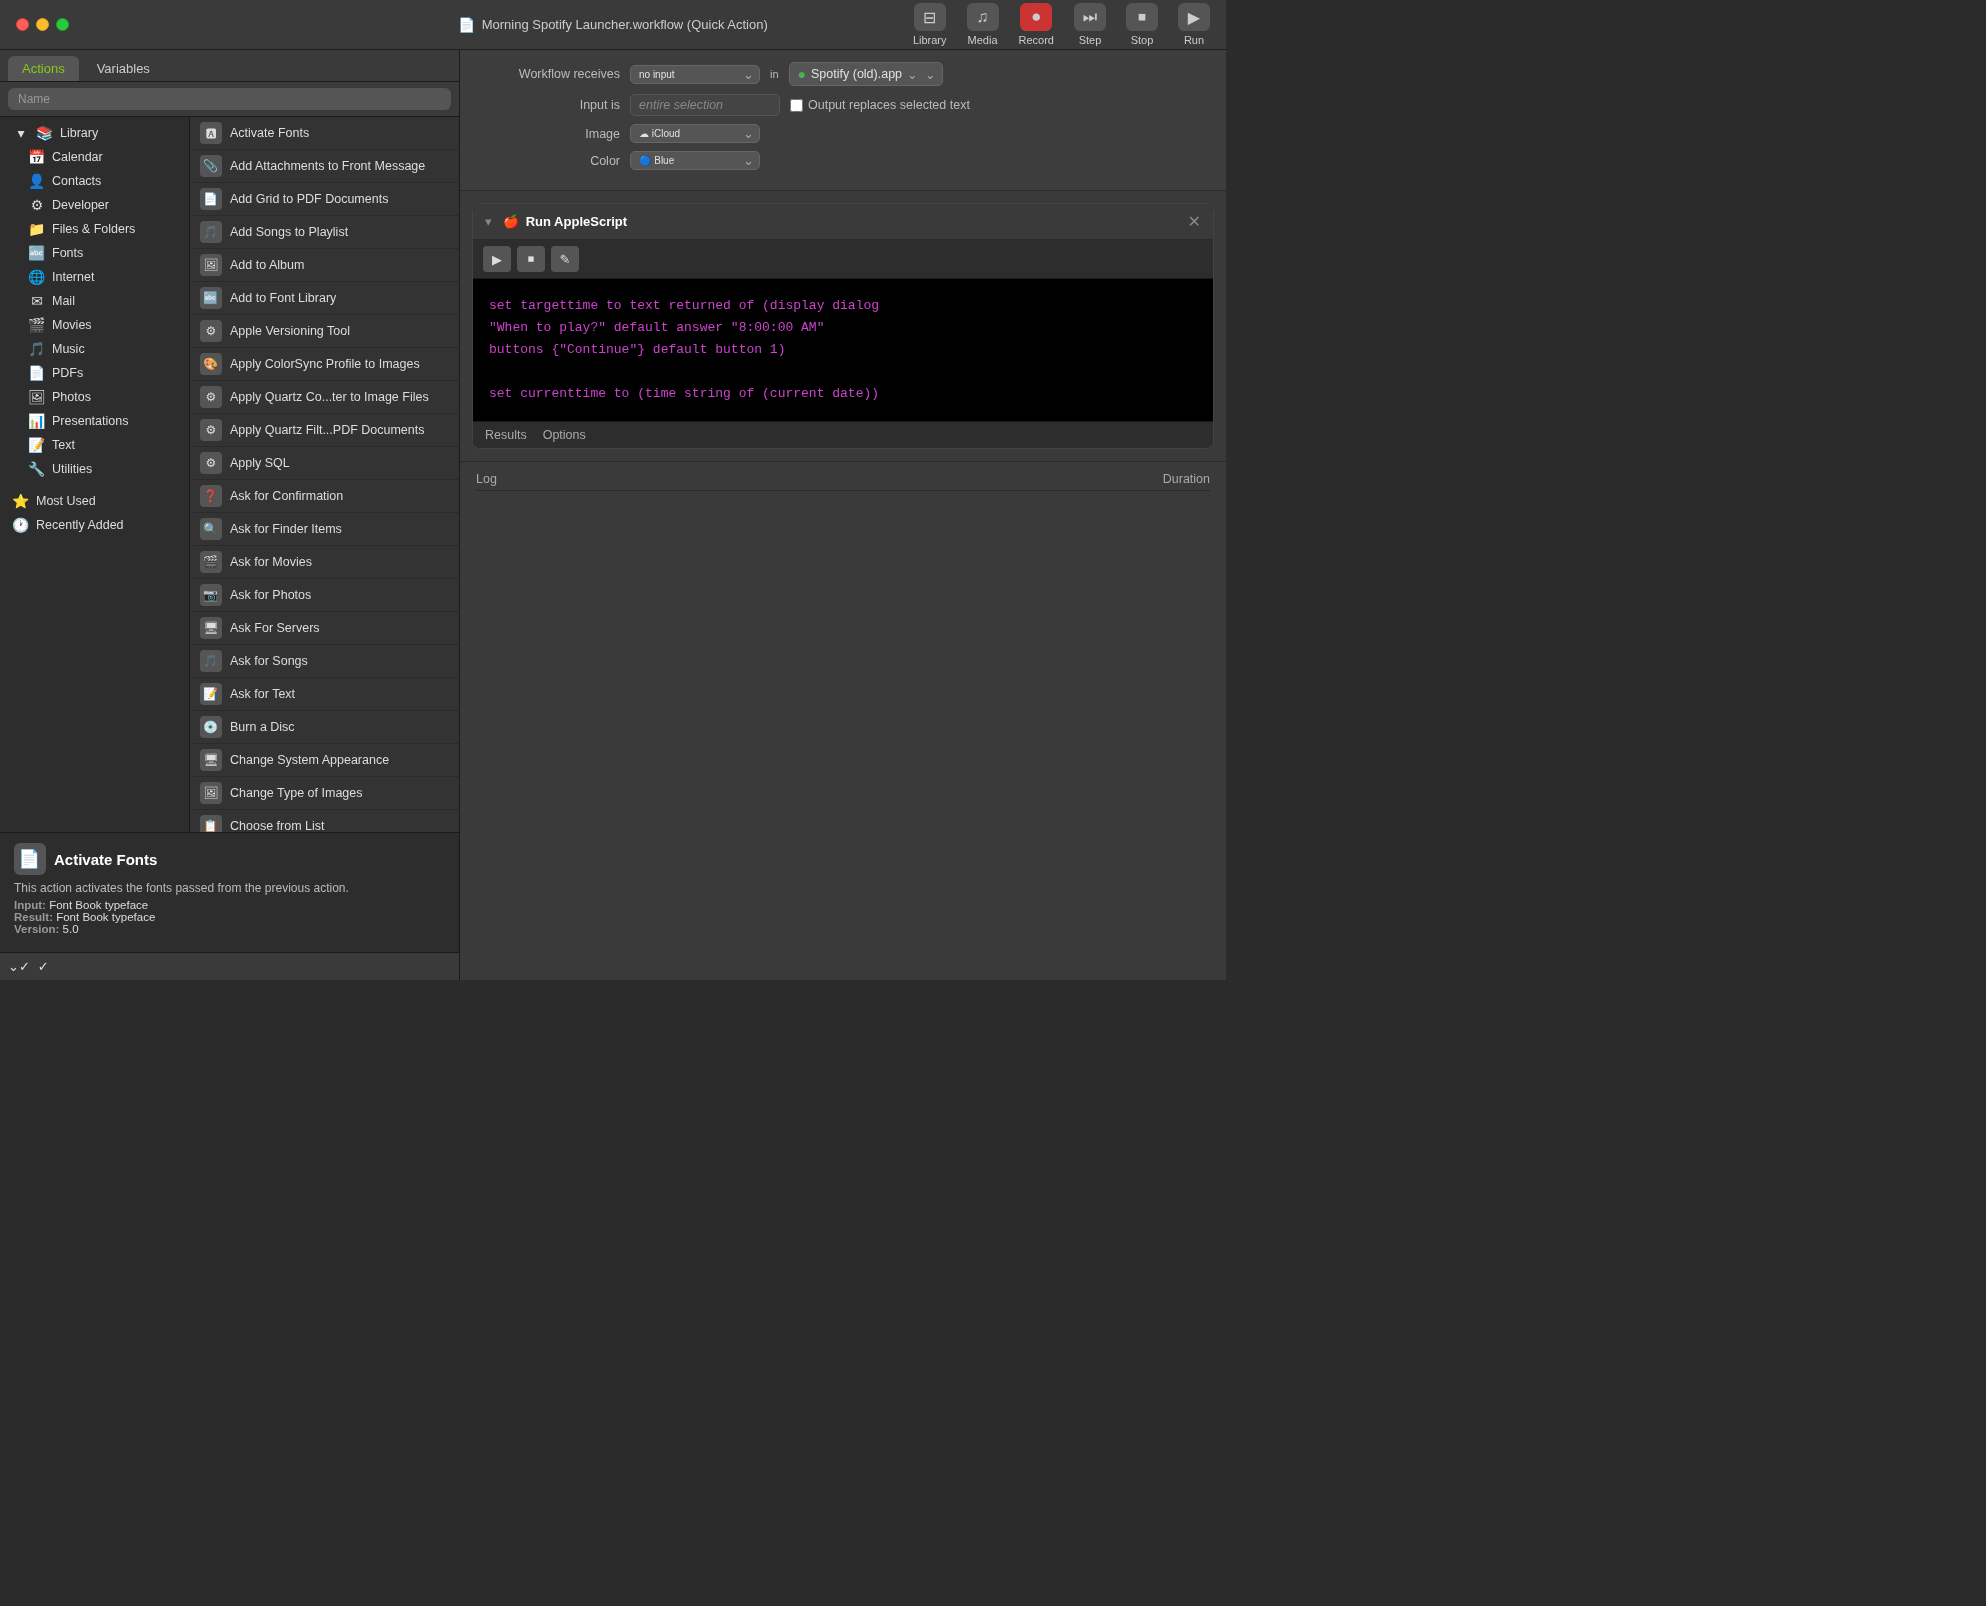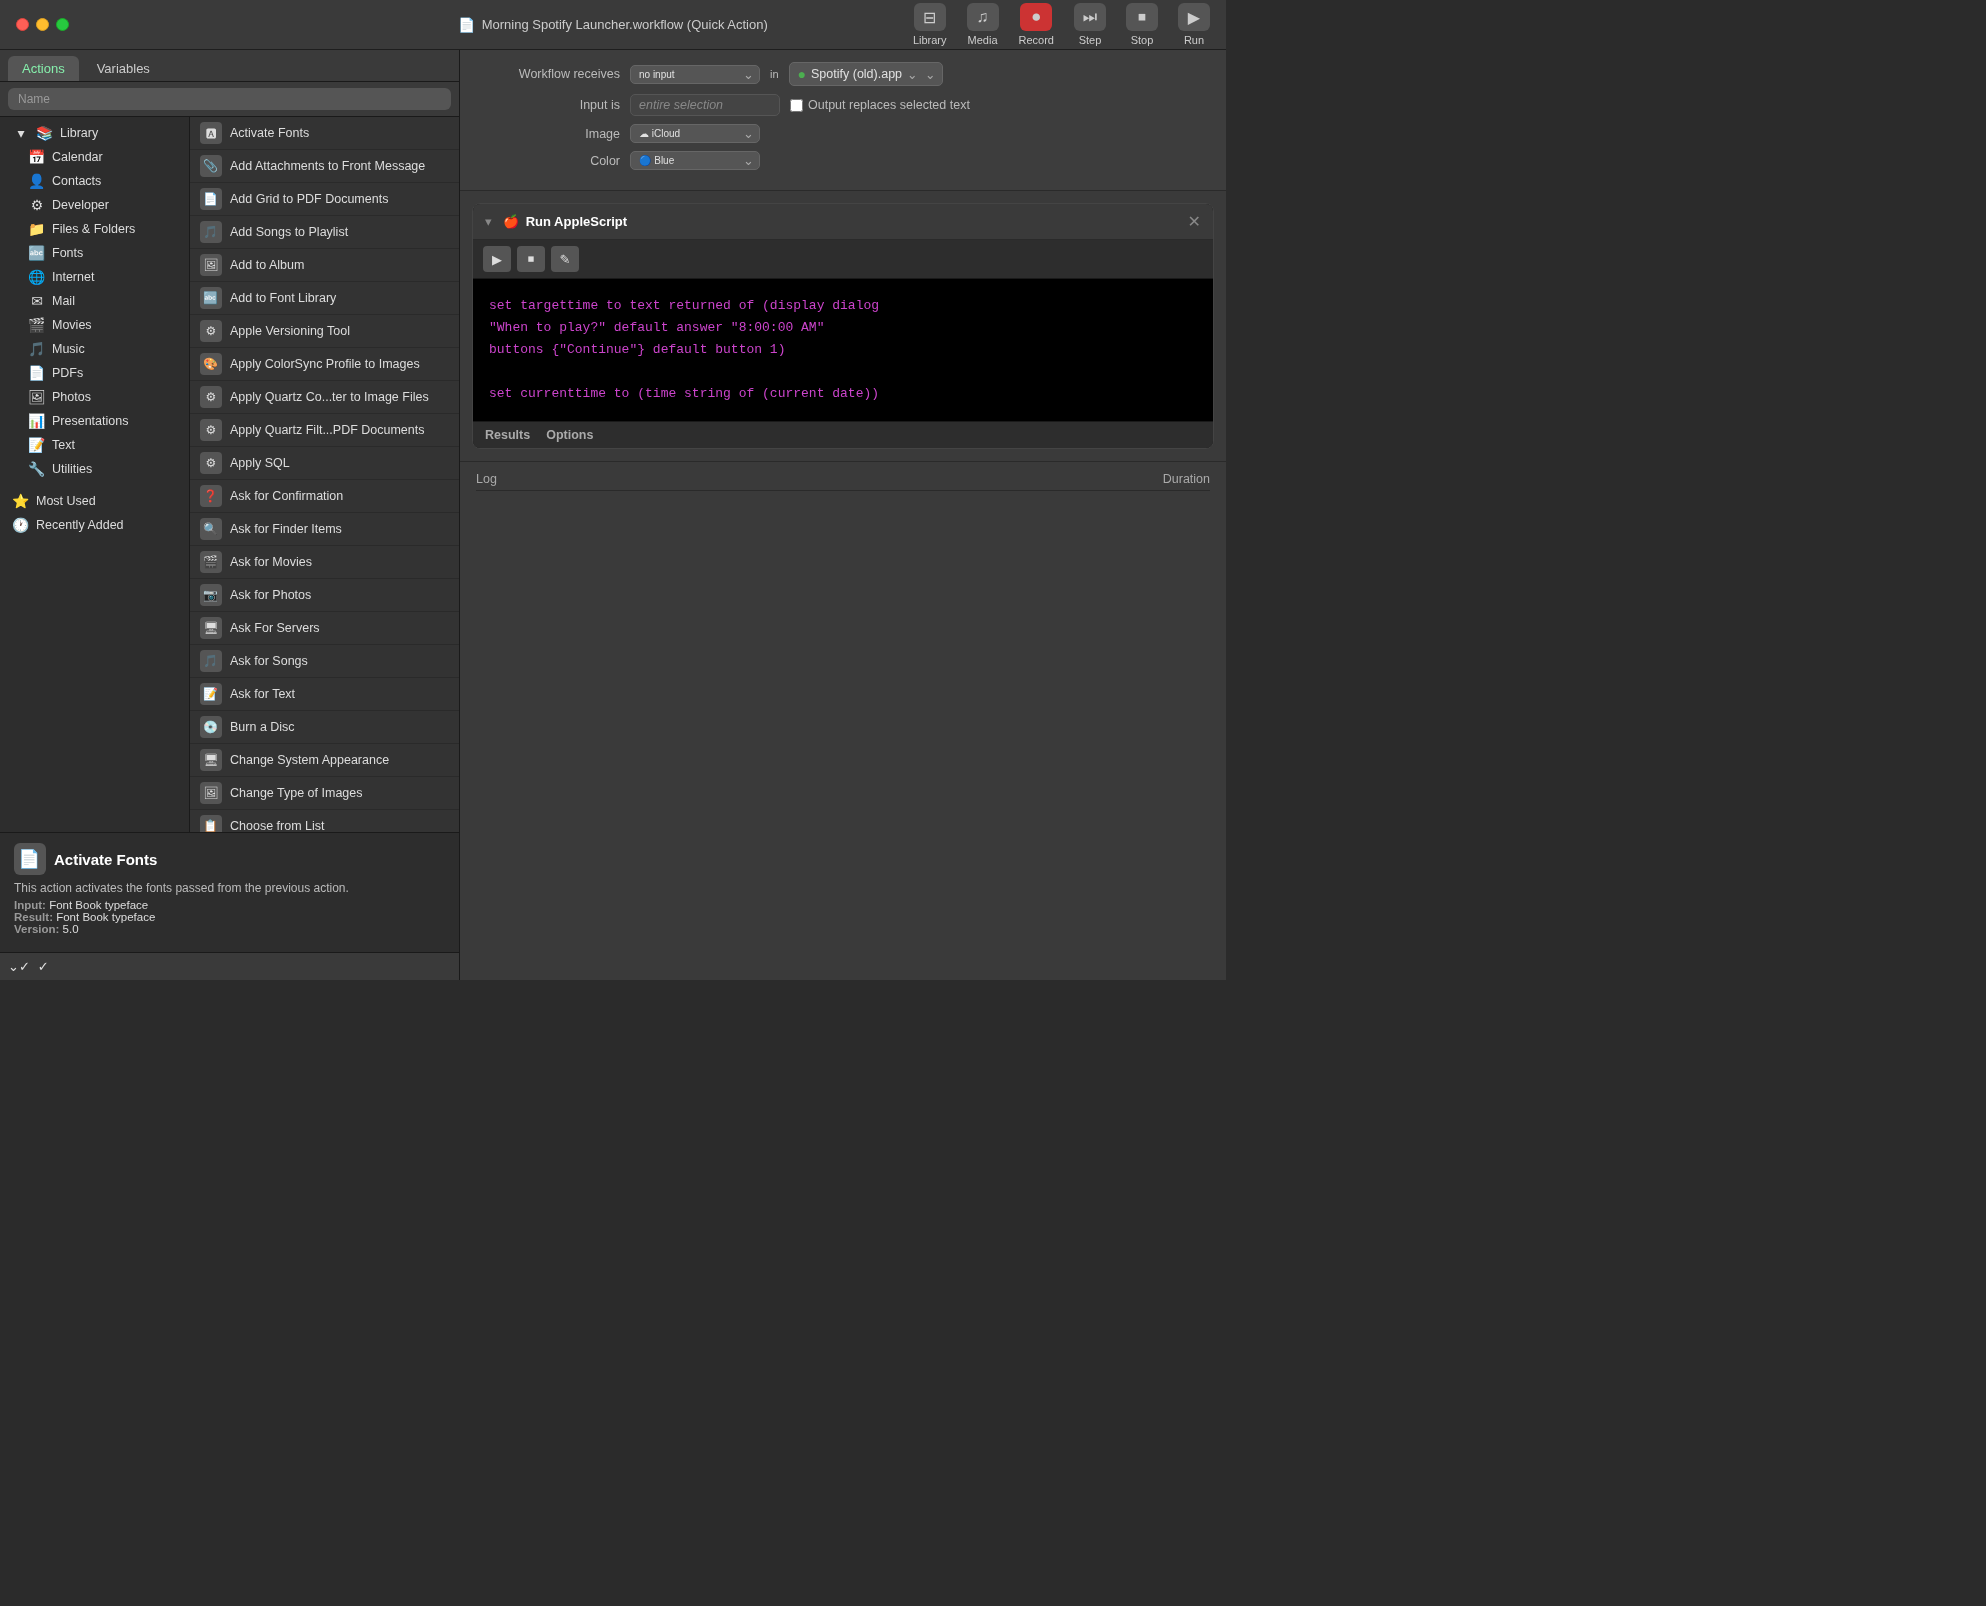--- a/index.html
+++ b/index.html
@@ -102,21 +102,21 @@
     }
     .tab {
       padding: 5px 14px;
       border-radius: 6px 6px 0 0;
       cursor: pointer;
       font-size: 13px;
       color: #ccc;
     }
     .tab.active {
       background: #555;
-      color: #86efac;
+      color: #84cc16;
     }
     .search-bar {
       padding: 6px 8px;
       background: #3a3a3a;
       border-bottom: 1px solid #1a1a1a;
     }
     .search-input {
       width: 100%;
       background: #555;
       border: none;
@@ -371,21 +371,20 @@
       display: flex;
       gap: 16px;
       padding: 6px 12px;
       background: #2d2d2d;
       border-top: 1px solid #1a1a1a;
     }
     .script-tab {
       font-size: 12.5px;
       color: #aaa;
       cursor: pointer;
-      font-weight: bold;
     }
 
     
     .log-area {
       flex: 1;
       padding: 10px 16px;
       border-top: 1px solid #2a2a2a;
     }
     .log-header {
       display: flex;

